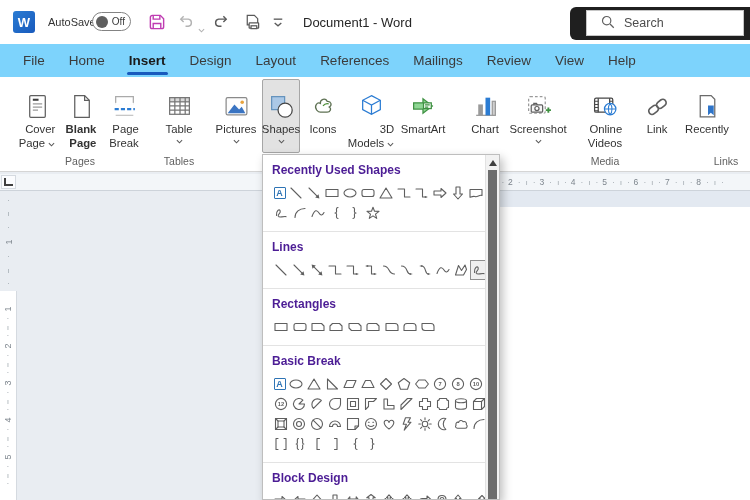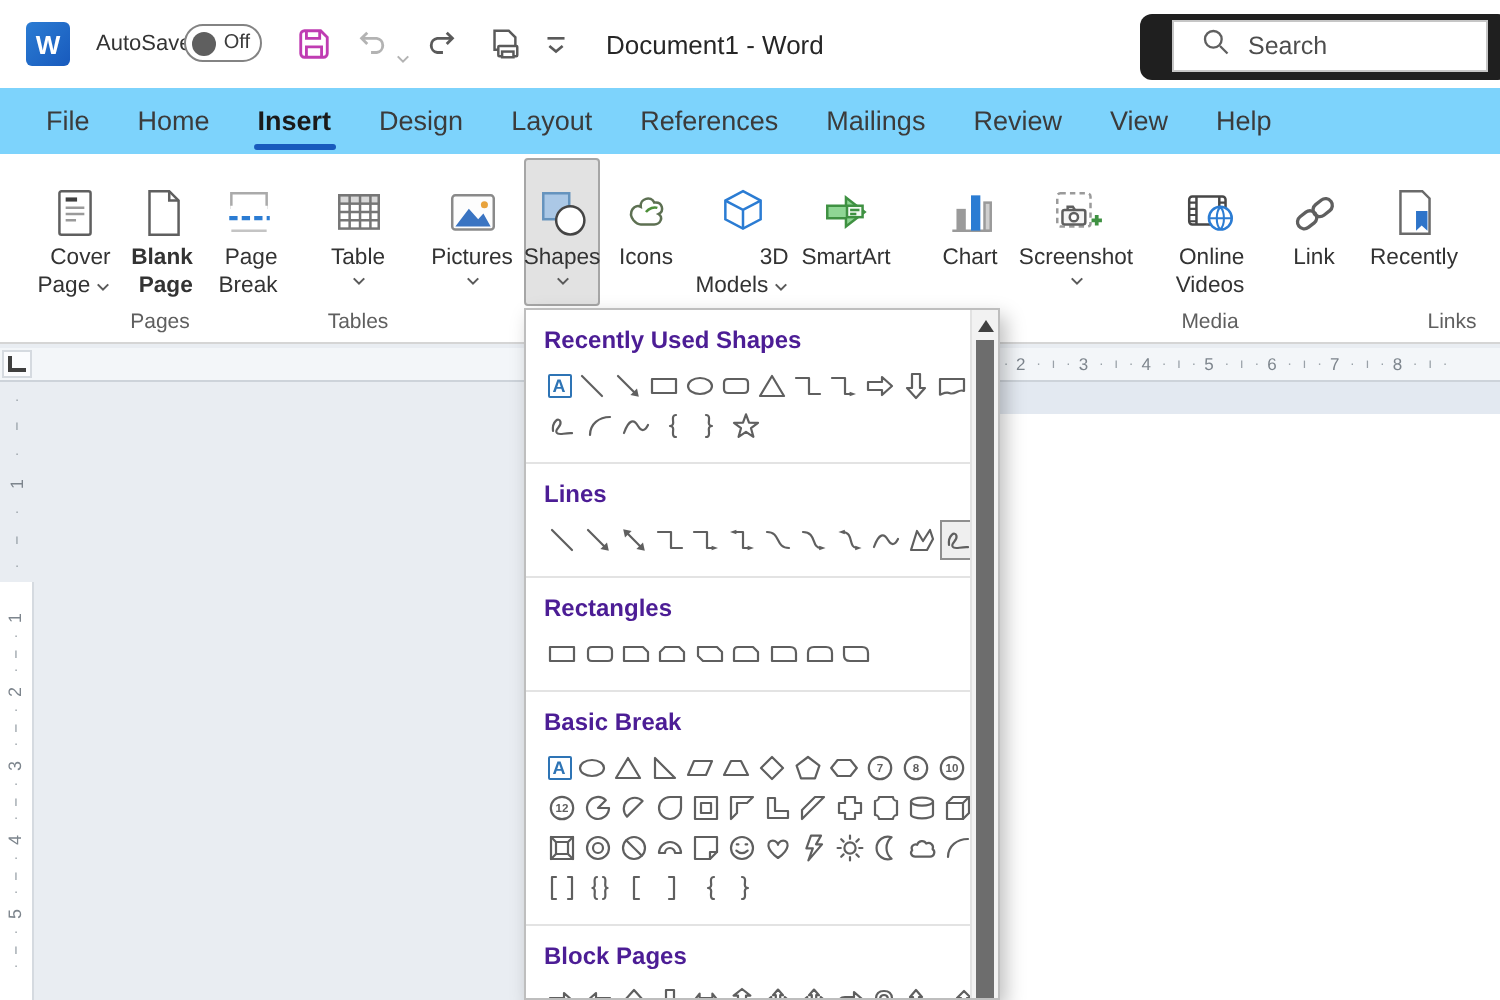--- a/index.html
+++ b/index.html
@@ -958,21 +958,21 @@
             </div>
             <div class="dd-cell">
               <svg viewBox="0 0 16 16" width="16" height="16" fill="none" stroke="#5f5f5f" stroke-width="1.1" stroke-linejoin="round" stroke-linecap="round">
                 <path d="M6 2.5C8.2 2.5 7.4 5.2 7.4 6.5C7.4 7.6 8.4 8 9 8C8.4 8 7.4 8.4 7.4 9.5C7.4 10.8 8.2 13.5 6 13.5"></path>
               </svg>
             </div>
           </div>
         </div>
         <div class="dd-sep"></div>
         <div>
-          <div class="dd-header">Block Pages</div>
+          <div class="dd-header">Block Design</div>
           <div class="dd-row">
             <div class="dd-cell">
               <svg viewBox="0 0 16 16" width="16" height="16" fill="none" stroke="#5f5f5f" stroke-width="1.1" stroke-linejoin="round" stroke-linecap="round">
                 <path d="M2 6H9V3.5L14 8L9 12.5V10H2Z"></path>
               </svg>
             </div>
             <div class="dd-cell">
               <svg viewBox="0 0 16 16" width="16" height="16" fill="none" stroke="#5f5f5f" stroke-width="1.1" stroke-linejoin="round" stroke-linecap="round">
                 <path d="M14 6H7V3.5L2 8L7 12.5V10H14Z"></path>
               </svg>

